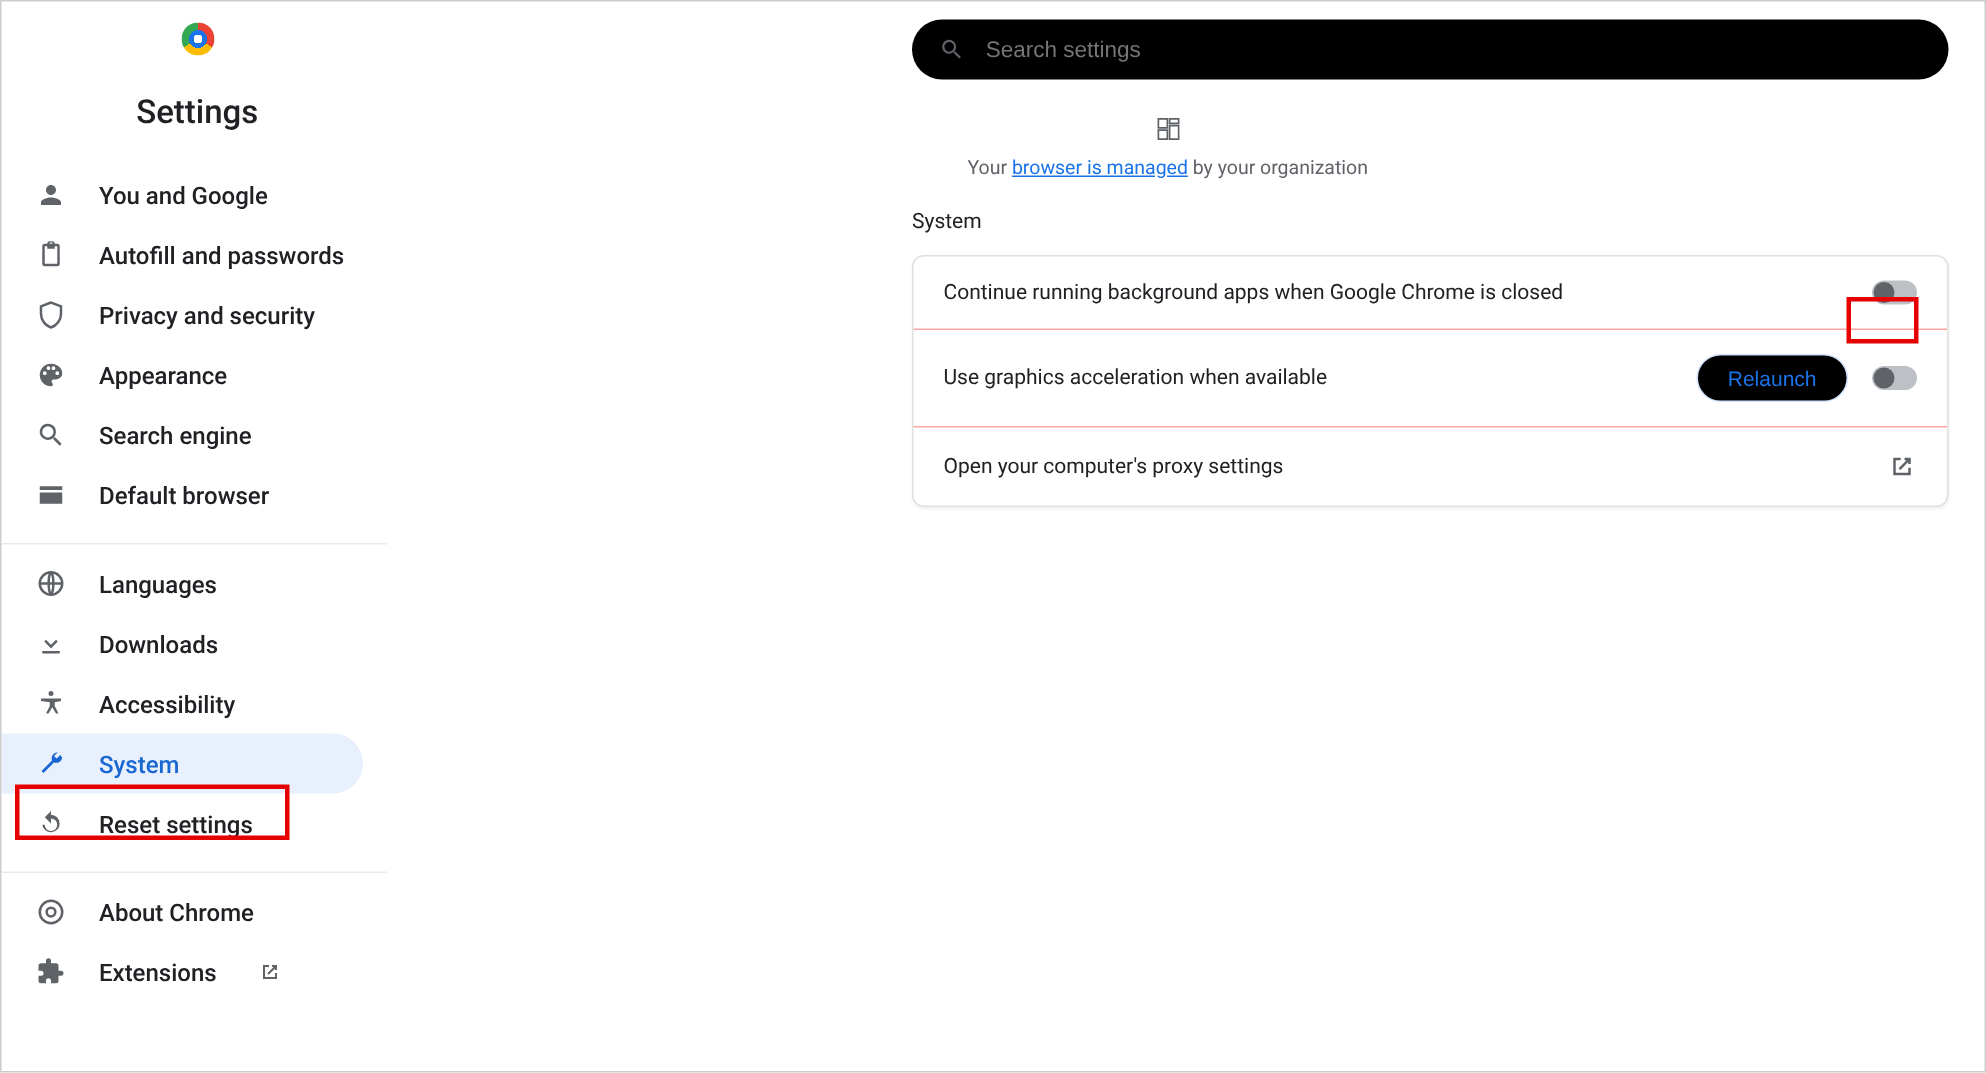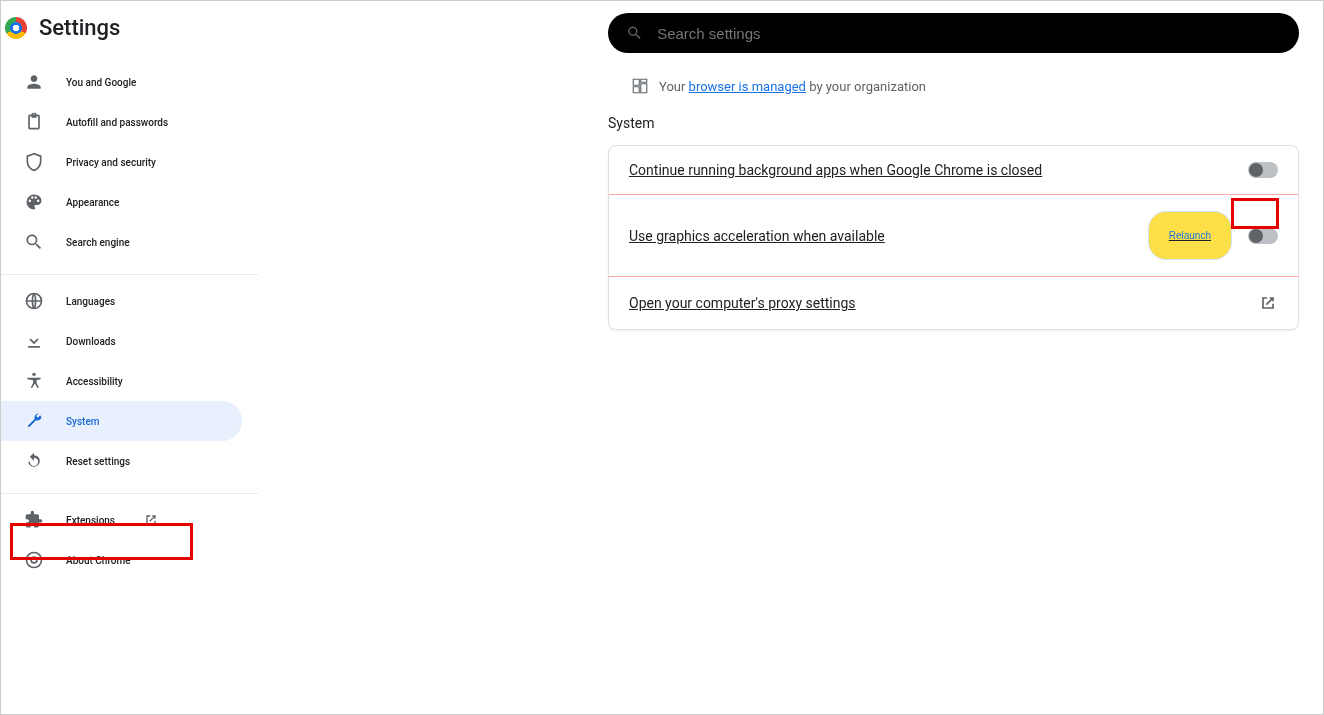--- a/index.html
+++ b/index.html
@@ -19,21 +19,22 @@
   .sidebar {
     width: 257px;
     flex-shrink: 0;
     padding-top: 14px;
     overflow-y: auto;
   }
   .header-row {
     display: flex;
     align-items: center;
     padding: 0 0 16px 4px;
-    gap: 12px;
+    gap: 26px;
+    flex-direction: column;
   }
   .header-row .title {
     font-size: 22px;
     font-weight: 500;
     color: #202124;
   }
   .chrome-logo {
     width: 22px; height: 22px;
     border-radius: 50%;
     background:
@@ -58,21 +59,21 @@
     cursor: pointer;
     position: relative;
   }
   .nav-item .icon {
     width: 20px; height: 20px;
     display: flex; align-items: center; justify-content: center;
     color: #5f6368;
     fill: #5f6368;
   }
   .nav-item .label {
-    font-size: 10px;
+    font-size: 16px;
     color: #202124;
     font-weight: 500;
   }
   .nav-item.active {
     background: #e8f0fe;
   }
   .nav-item.active .label { color: #1967d2; }
   .nav-item.active .icon { color: #1967d2; fill:#1967d2;}
   .nav-item .ext-icon {
     margin-left: 6px;
@@ -119,20 +120,21 @@
   }
 
   .managed-row {
     display: flex;
     align-items: center;
     justify-content: center;
     gap: 10px;
     margin-top: 24px;
     font-size: 13px;
     color:#5f6368;
+    flex-direction:column;
   }
   .managed-row a { color:#1a73e8; }
   .managed-row .m-icon { width:18px;height:18px; fill:#5f6368; }
 
   .content {
     margin-left: 350px;
     margin-top: 20px;
   }
   .section-title {
     font-size: 14px;
@@ -146,31 +148,30 @@
     background: #fff;
   }
   .row {
     display: flex;
     align-items: center;
     justify-content: space-between;
     padding: 16px 20px;
     font-size: 14px;
     color:#202124;
     min-height: 48px;
-    text-decoration: underline;
   }
   .row + .row { border-top: 1px solid #fca5a5;}
   .row .right { display:flex; align-items:center; gap: 16px;}
   .relaunch-btn {
     border: 1px solid #cfe1fb;
-    background: #fde047;
+    background: #000000;
     color: #1a73e8;
-    font-size: 10px;
+    font-size: 14px;
     font-weight: 500;
-    padding: 18px 20px;
+    padding: 7px 20px;
     border-radius: 18px;
     cursor: pointer;
   }
   .toggle {
     width: 30px; height: 16px;
     background: #bdc1c6;
     border-radius: 10px;
     position: relative;
     cursor: pointer;
   }
@@ -279,20 +280,26 @@
               <use href="#i-palette"></use>
             </svg>
             <span class="label">Appearance</span>
           </div>
           <div class="nav-item">
             <svg viewBox="0 0 24 24" class="icon">
               <use href="#i-search"></use>
             </svg>
             <span class="label">Search engine</span>
           </div>
+          <div class="nav-item">
+            <svg viewBox="0 0 24 24" class="icon">
+              <use href="#i-browser"></use>
+            </svg>
+            <span class="label">Default browser</span>
+          </div>
         </div>
         <div class="nav-section">
           <div class="nav-item">
             <svg viewBox="0 0 24 24" class="icon">
               <use href="#i-globe"></use>
             </svg>
             <span class="label">Languages</span>
           </div>
           <div class="nav-item">
             <svg viewBox="0 0 24 24" class="icon">
@@ -313,34 +320,34 @@
             <span class="label">System</span>
           </div>
           <div class="nav-item">
             <svg viewBox="0 0 24 24" class="icon">
               <use href="#i-restore"></use>
             </svg>
             <span class="label">Reset settings</span>
           </div>
         </div>
         <div class="nav-section">
+          <div class="nav-item">
+            <svg viewBox="0 0 24 24" class="icon">
+              <use href="#i-chrome"></use>
+            </svg>
+            <span class="label">About Chrome</span>
+          </div>
           <div class="nav-item">
             <svg viewBox="0 0 24 24" class="icon">
               <use href="#i-extension"></use>
             </svg>
             <span class="label">Extensions</span>
             <svg viewBox="0 0 24 24" class="ext-icon">
               <use href="#i-open"></use>
             </svg>
-          </div>
-          <div class="nav-item">
-            <svg viewBox="0 0 24 24" class="icon">
-              <use href="#i-chrome"></use>
-            </svg>
-            <span class="label">About Chrome</span>
           </div>
         </div>
       </div>
   </div>
 
   <div class="main">
     <div class="searchbar">
       <svg class="s-icon" viewBox="0 0 24 24">
           <use href="#i-search"></use>
         </svg>

